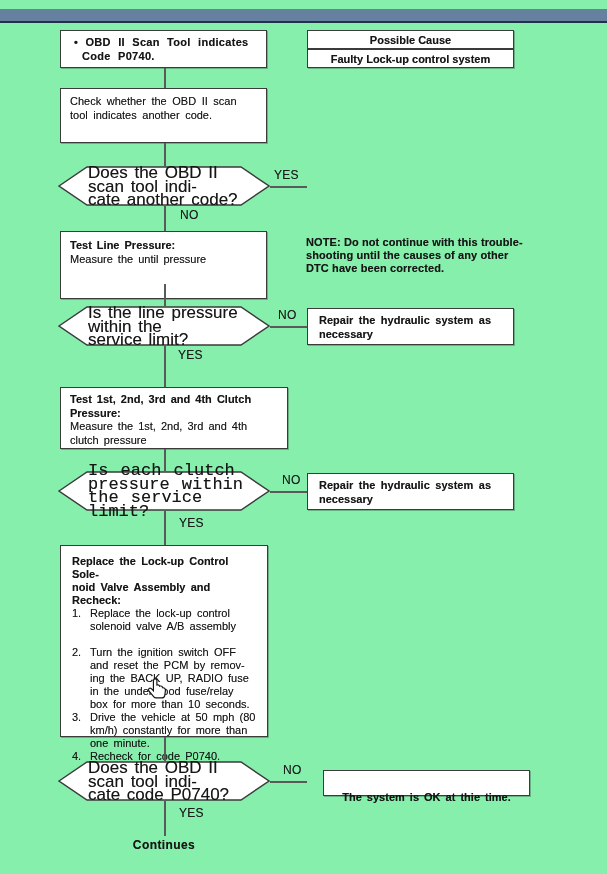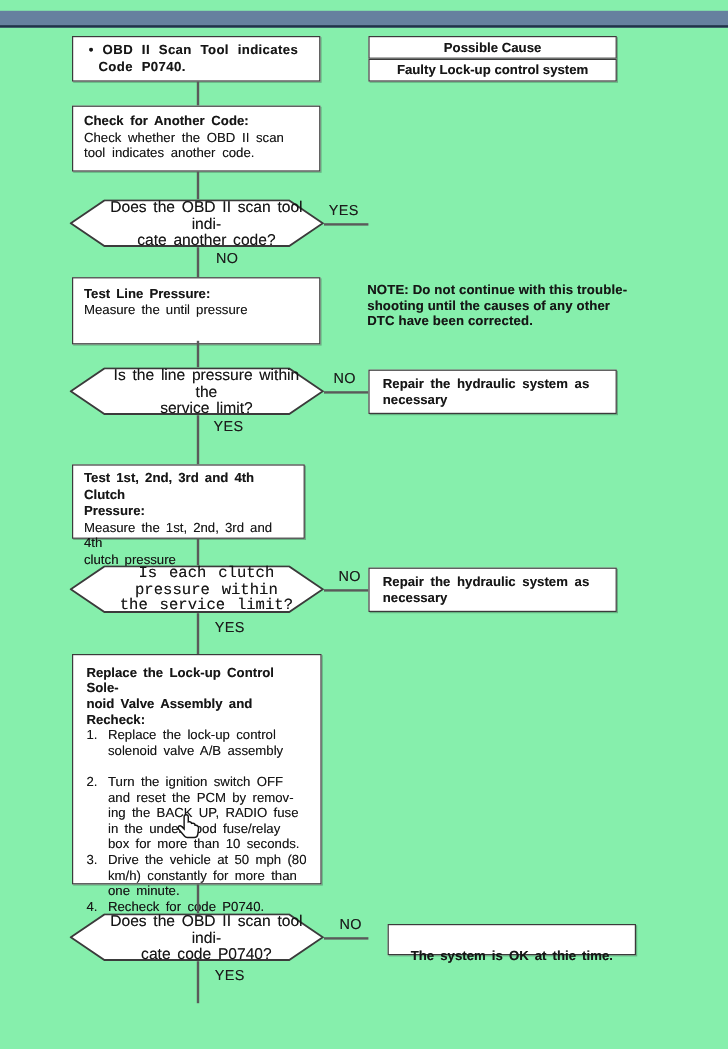--- a/index.html
+++ b/index.html
@@ -12,32 +12,32 @@
        font-size:11px;line-height:13.5px;box-sizing:border-box;
        box-shadow:1px 1px 0 rgba(0,0,0,.25);}
   .bold{font-weight:bold;}
   .pre{white-space:pre-line;}
   .vline{position:absolute;width:1.5px;background:#5a5a5a;}
   .hline{position:absolute;height:1.5px;background:#5a5a5a;}
   .lbl{position:absolute;font-size:12px;letter-spacing:.3px;color:#1c1c1c;}
   .hex{position:absolute;width:212px;height:40px;}
   .hex svg{position:absolute;left:0;top:0;}
   .hex .hex-text{position:absolute;left:30px;right:14px;top:50%;transform:translateY(-50%);
-                 font-size:13px;line-height:13.5px;word-spacing:2px;text-align:center;}
+                 font-size:17px;line-height:13.5px;word-spacing:2px;}
   .b-start{left:60px;top:30px;width:207px;height:38px;padding:5px 6px 0 13px;word-spacing:4px;letter-spacing:.3px;}
   .b-start .l2{margin-left:8px;}
   .t-cause-h{left:307px;top:30px;width:207px;height:19px;text-align:center;padding-top:3px;}
   .t-cause-v{left:307px;top:49px;width:207px;height:19px;text-align:center;padding-top:3px;}
   .b-check{left:60px;top:88px;width:207px;height:55px;padding:6px 6px 0 9px;word-spacing:2.5px;}
   .b-perform{left:307px;top:152px;width:208px;height:72px;padding:4px 6px 0 9px;word-spacing:3px;}
   .note{position:absolute;left:306px;top:236px;width:296px;font-size:11px;line-height:13px;
         font-weight:bold;letter-spacing:.1px;}
-  .b-linep{left:60px;top:231px;width:207px;height:56px;padding:7px 6px 0 9px;word-spacing:2px;}
+  .b-linep{left:60px;top:231px;width:207px;height:68px;padding:7px 6px 0 9px;word-spacing:2px;}
   .b-repair1{left:307px;top:308px;width:207px;height:37px;padding:5px 6px 0 11px;word-spacing:2.5px;}
-  .b-clutch{left:60px;top:387px;width:194px;height:62px;padding:5px 6px 0 9px;word-spacing:2px;}
+  .b-clutch{left:60px;top:387px;width:228px;height:62px;padding:5px 6px 0 9px;word-spacing:2px;}
   .b-repair2{left:307px;top:473px;width:207px;height:37px;padding:5px 6px 0 11px;word-spacing:2.5px;}
   .b-replace{left:60px;top:545px;width:208px;height:192px;padding:9px 8px 0 11px;line-height:13px;word-spacing:2.2px;}
   .item{display:flex;margin-top:0;}
   .item .num{width:18px;flex:none;}
   .item .itxt{flex:1;white-space:pre-line;}
   .gap-after{margin-bottom:13px;}
   .b-ok{left:323px;top:770px;width:207px;height:26px;text-align:center;padding-top:20px;word-spacing:2px;}
   .continues{position:absolute;left:60px;top:838px;width:208px;text-align:center;
              font-size:12px;font-weight:bold;letter-spacing:.4px;}
   .cursor{position:absolute;left:144px;top:677px;width:26px;height:26px;}
@@ -53,21 +53,20 @@
     <div class="l1">• OBD II Scan Tool indicates</div>
     <div class="l2">Code P0740.</div>
   </div>
 
   <div class="box t-cause-h bold">Possible Cause</div>
   <div class="box t-cause-v bold">Faulty Lock-up control system</div>
 
   <div class="vline" style="left:164px;top:68px;height:20px;"></div>
 
   <div class="box b-check">
-    <div class="bold">Check for Another Code:</div>
     <div class="pre">Check whether the OBD II scan
 tool indicates another code.</div>
   </div>
 
   <div class="vline" style="left:164px;top:143px;height:23px;"></div>
 
   <div class="hex" style="left:58px;top:166px;">
     <svg width="212" height="40">
       <polygon points="1,20 29,1 183,1 211,20 183,39 29,39" fill="#ffffff" stroke="#3b3b3b" stroke-width="1.5"></polygon>
     </svg>
@@ -167,18 +166,19 @@
     <div class="hex-text pre">Does the OBD II scan tool indi-
 cate code P0740?</div>
   </div>
   <div class="lbl" style="left:283px;top:763px;">NO</div>
   <div class="hline" style="left:270px;top:781px;width:37px;"></div>
   <div class="lbl" style="left:179px;top:806px;">YES</div>
   <div class="vline" style="left:164px;top:801px;height:35px;"></div>
 
   <div class="box b-ok bold">The system is OK at thie time.</div>
 
+  <div class="continues">Continues</div>
 
   <svg class="cursor" viewBox="0 0 24 24">
     <path d="M10.3 1.8c-.9 0-1.6.7-1.6 1.6v9.4l-1.9-2c-.6-.6-1.6-.7-2.2-.1-.6.6-.7 1.5-.1 2.2l4.6 5.5c.5.6 1.2.9 2 .9h5.4c1.4 0 2.5-1 2.7-2.4l.6-4.5c.2-1.3-.8-2.5-2.1-2.5h-.6c0-.9-.7-1.6-1.6-1.6h-.6c-.2 0-.3 0-.5.1-.2-.7-.8-1.2-1.5-1.2h-.5c-.2 0-.3 0-.5.1V3.4c0-.9-.7-1.6-1.6-1.6z" fill="#ffffff" stroke="#151515" stroke-width="1.1"></path>
   </svg>
 
 </div>
 
 </body></html>

